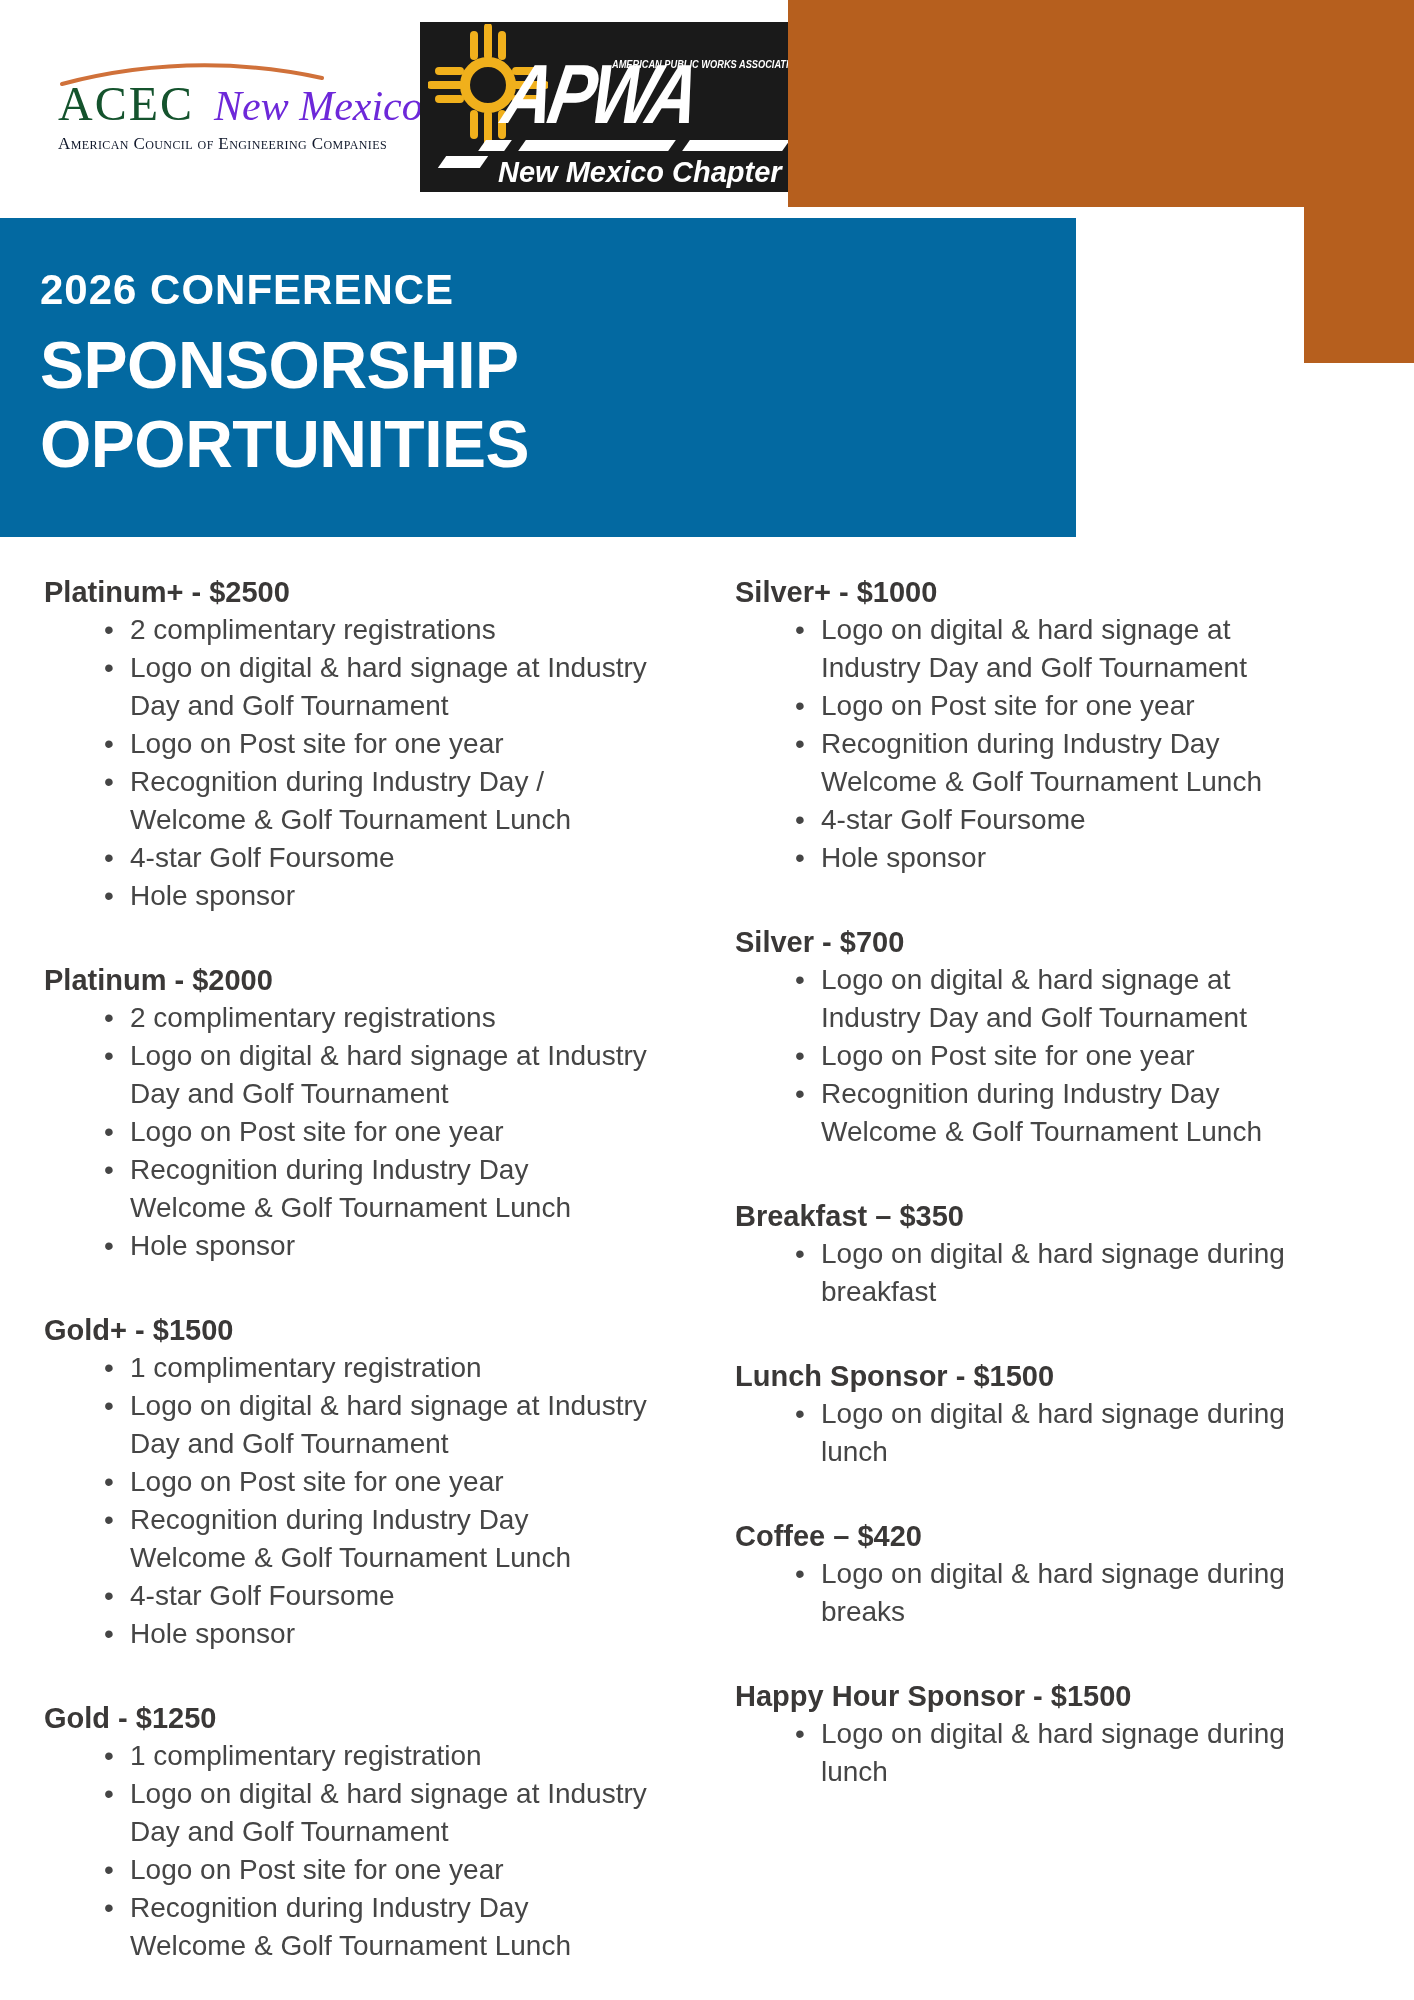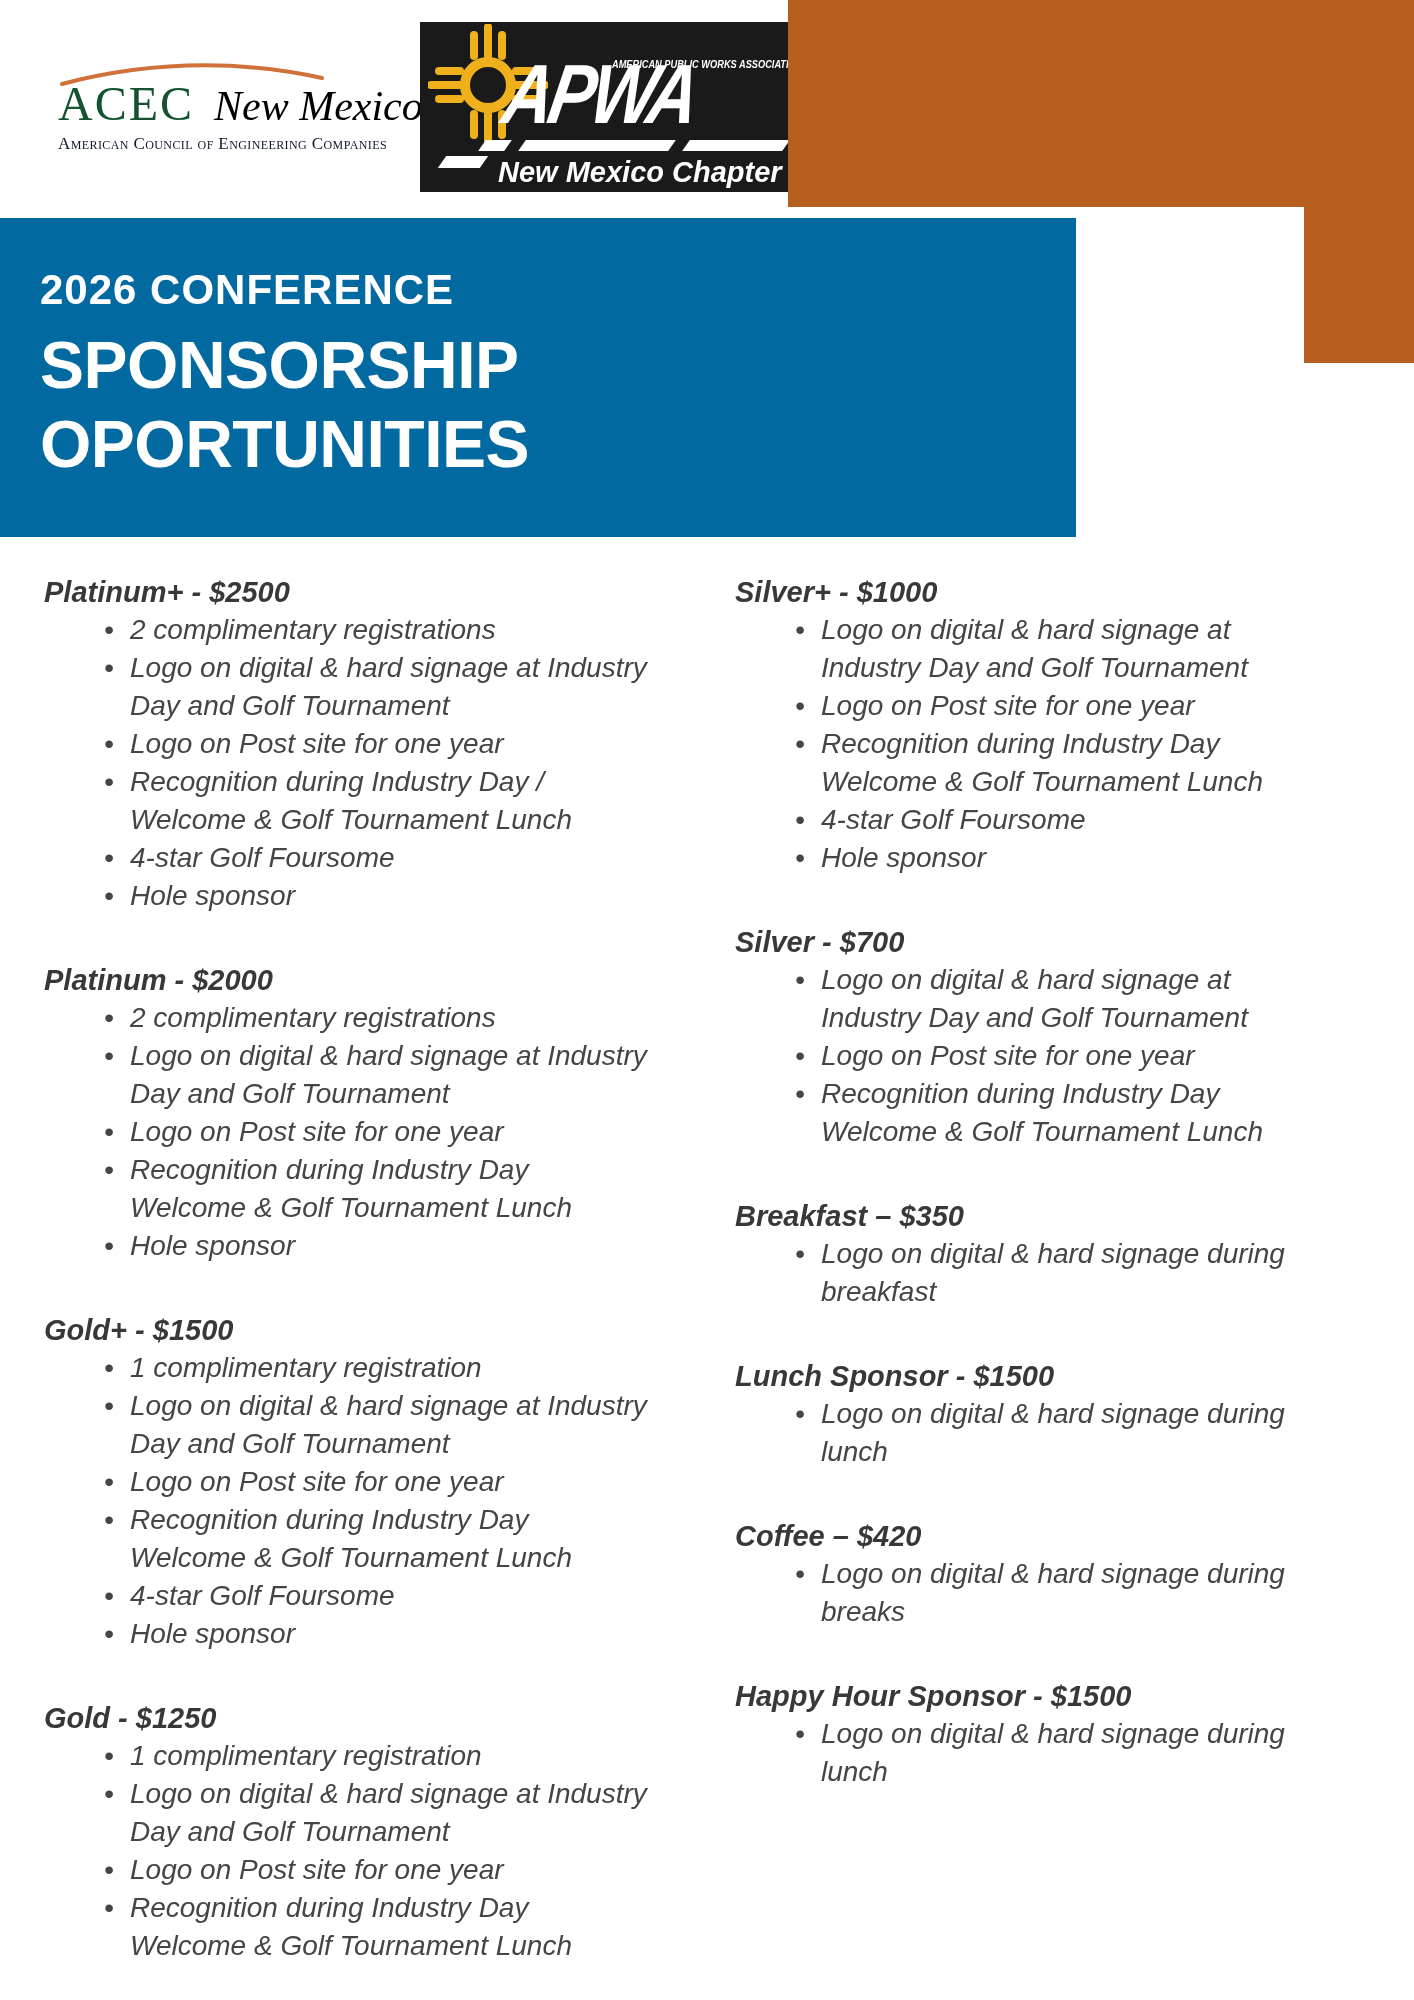--- a/index.html
+++ b/index.html
@@ -4,21 +4,21 @@
 <style>
   html,body{margin:0;padding:0;background:#ffffff;}
   .page{position:relative;width:1414px;height:2000px;background:#ffffff;overflow:hidden;
         font-family:"Liberation Sans",sans-serif;}
 
   
   .acec-logo{position:absolute;left:58px;top:52px;width:400px;}
   .acec-arc{position:absolute;left:0;top:6px;width:268px;height:30px;}
   .acec-row{position:absolute;left:0;top:24px;white-space:nowrap;}
   .acec-acronym{font-family:Liberation Serif, serif;font-size:48px;color:#14532d;letter-spacing:2px;}
-  .acec-region{font-family:"Liberation Serif",serif;font-style:italic;font-size:42px;color:#000000;margin-left:20px;}
+  .acec-region{font-family:"Liberation Serif",serif;font-style:italic;font-size:42px;color:#6d28d9;margin-left:20px;}
   .acec-tagline{position:absolute;left:0;top:82px;font-family:"Liberation Serif",serif;
                 font-variant:small-caps;font-size:17px;color:#0f172a;letter-spacing:0.4px;white-space:nowrap;}
 
   .apwa-box{position:absolute;left:420px;top:22px;width:368px;height:170px;background:#1a1a1a;overflow:hidden;}
   .zia{position:absolute;left:8px;top:2px;}
   .apwa-assoc{position:absolute;left:192px;top:36px;color:#ffffff;font-size:11px;font-weight:bold;
               font-style:italic;white-space:nowrap;transform:scaleX(0.84);transform-origin:left top;}
   .apwa-word{position:absolute;left:92px;top:30px;color:#ffffff;font-size:84px;font-weight:bold;
              font-style:italic;letter-spacing:-5px;transform:skewX(-10deg) scaleX(0.82);transform-origin:left top;line-height:1;}
   .stripe-row{position:absolute;left:62px;top:118px;height:11px;display:flex;gap:14px;}
@@ -35,21 +35,21 @@
   
   .banner{position:absolute;left:0;top:218px;width:1076px;height:319px;background:#0369a1;color:#ffffff;}
   .banner-kicker{position:absolute;left:40px;top:48px;font-size:42px;font-weight:bold;letter-spacing:1px;}
   .banner-title{position:absolute;left:40px;top:108px;font-size:66px;font-weight:bold;
                 letter-spacing:-0.5px;line-height:79px;}
 
   
   .col{position:absolute;top:573px;color:#454545;}
   .col-left{left:44px;width:660px;}
   .col-right{left:735px;width:625px;}
-  .tier{margin:0 0 46px 0;font-style:italic;}
+  .tier{margin:0 0 46px 0;}
   .tier h3{margin:0;font-size:29px;line-height:38px;font-weight:bold;color:#3a3837;white-space:nowrap;}
   .tier ul{margin:0;padding:0 0 0 60px;list-style:none;}
   .tier li{position:relative;font-size:28px;line-height:38px;white-space:pre-line;margin-left:26px;}
   .tier li::before{content:"\2022";position:absolute;left:-26px;top:0;font-size:28px;color:#454545;}
 </style>
 </head>
 <body>
 
 <div class="page">
 

